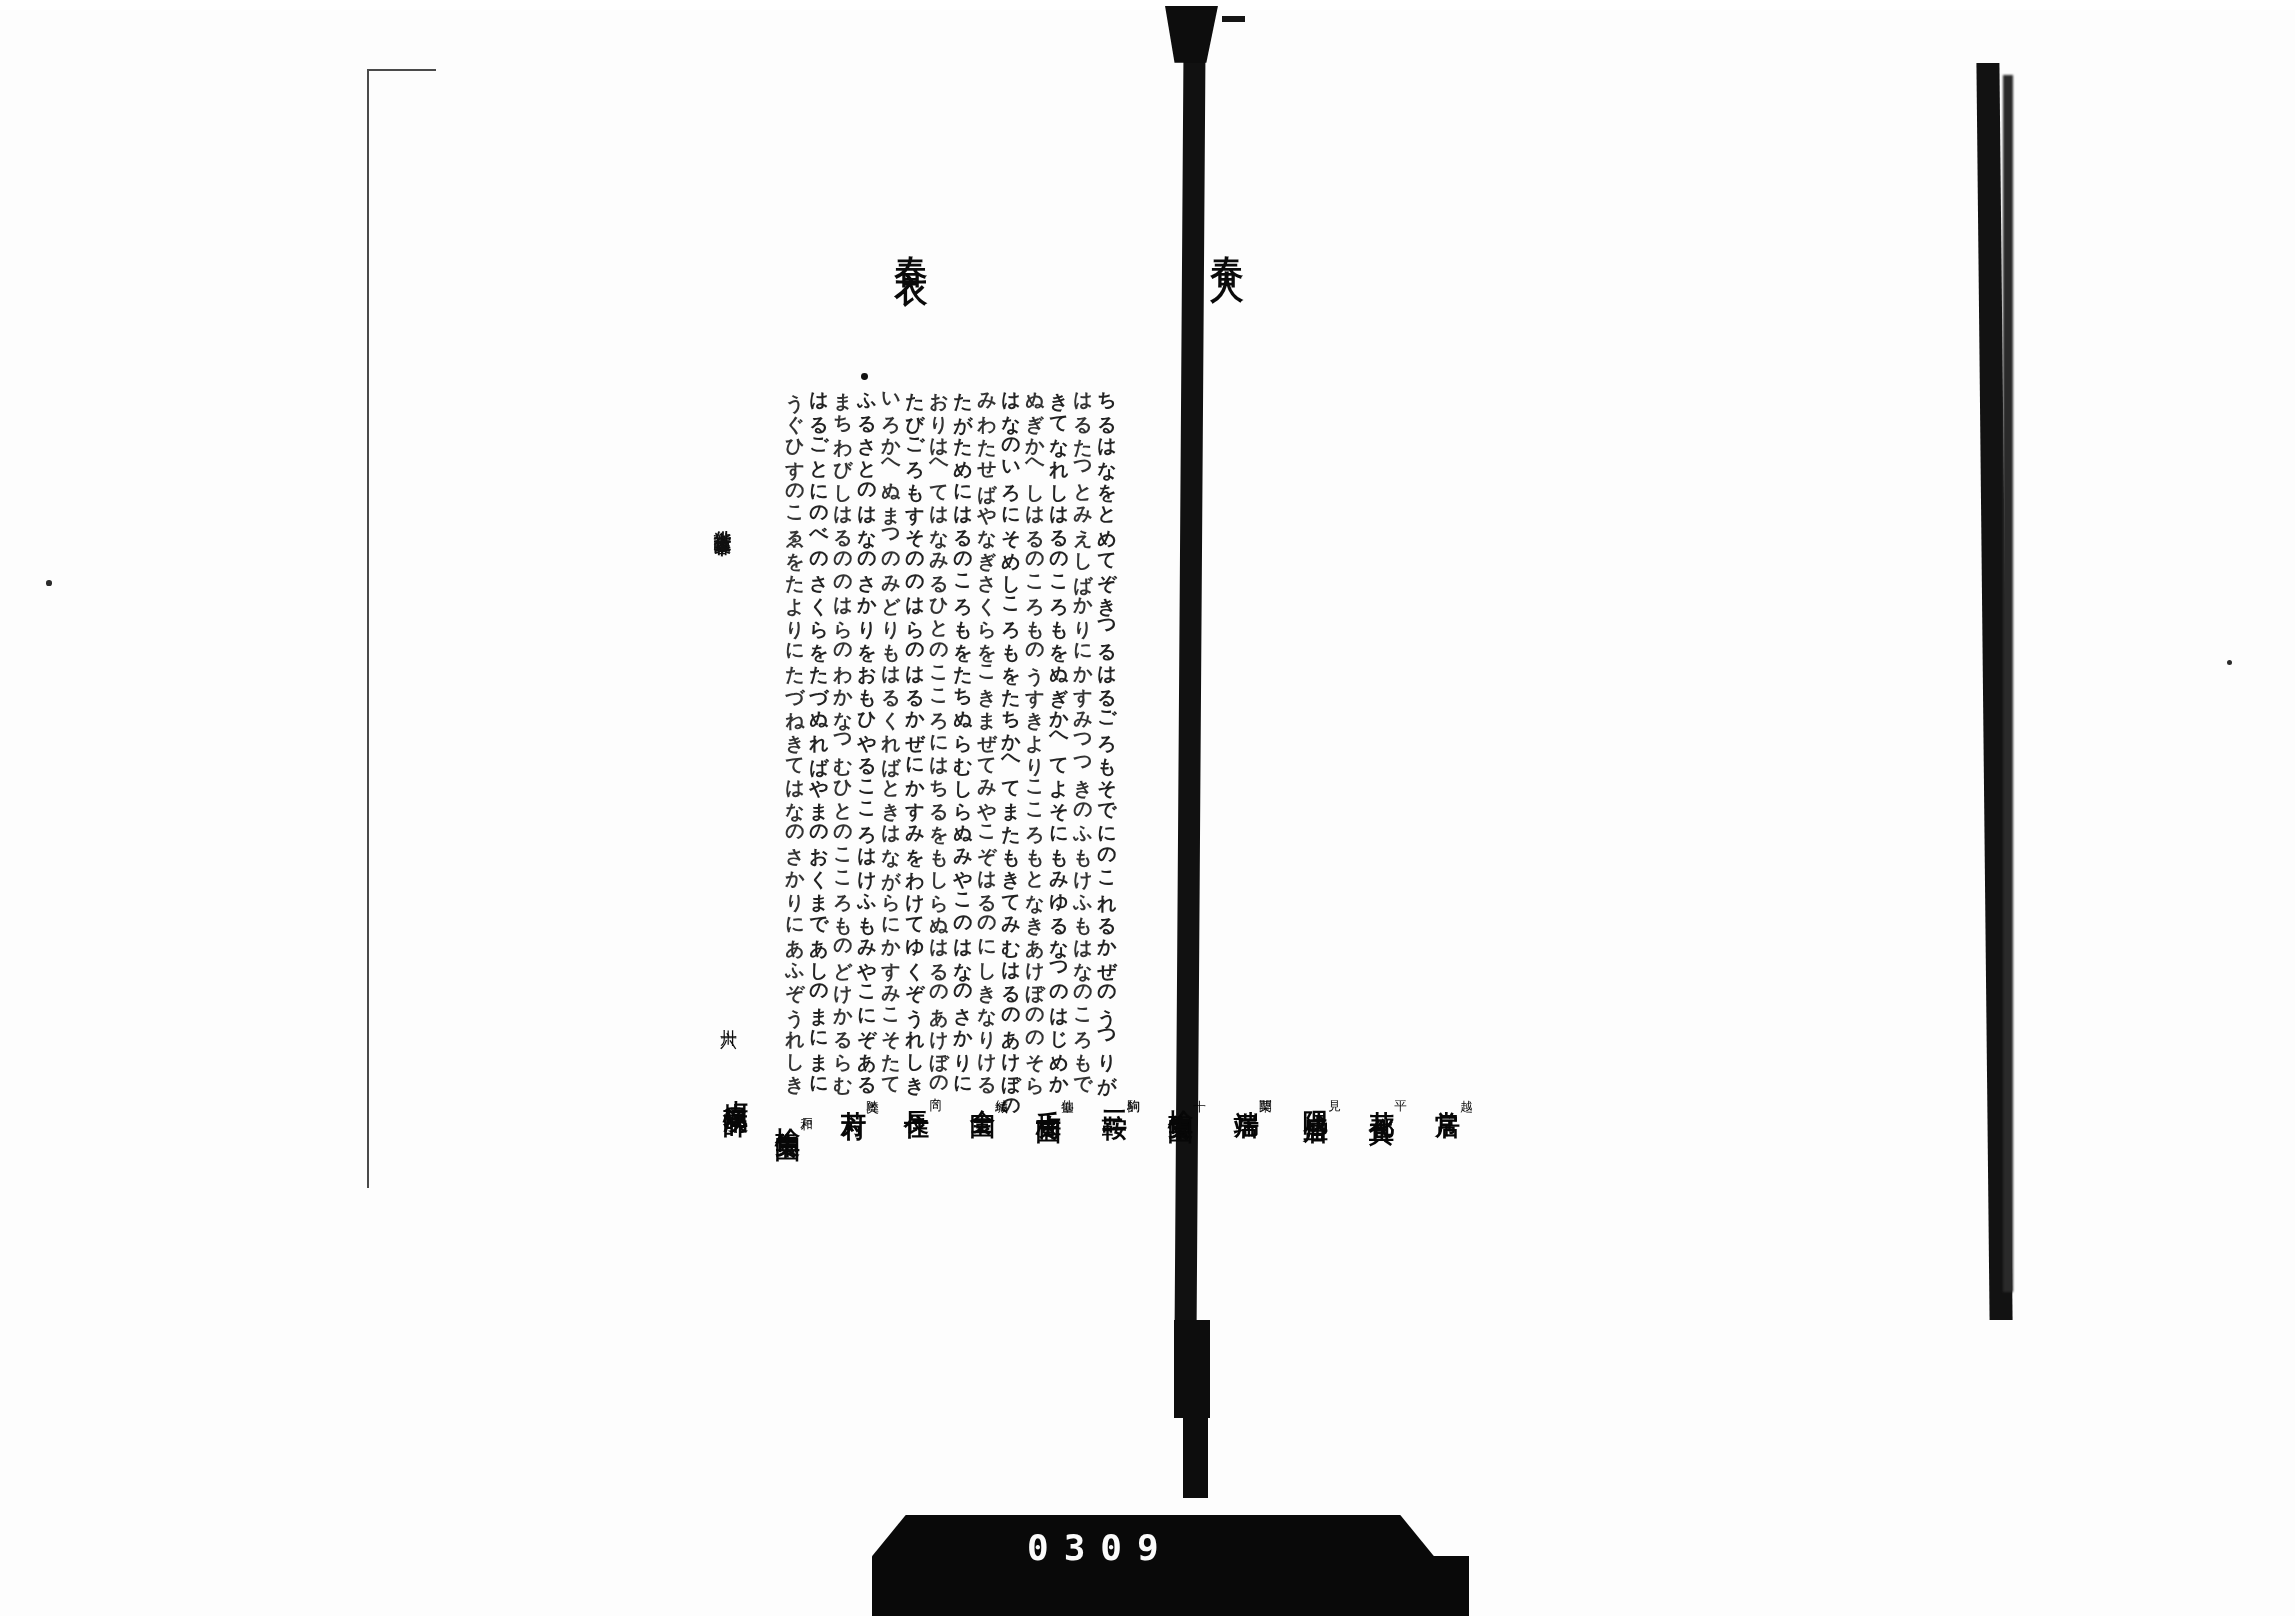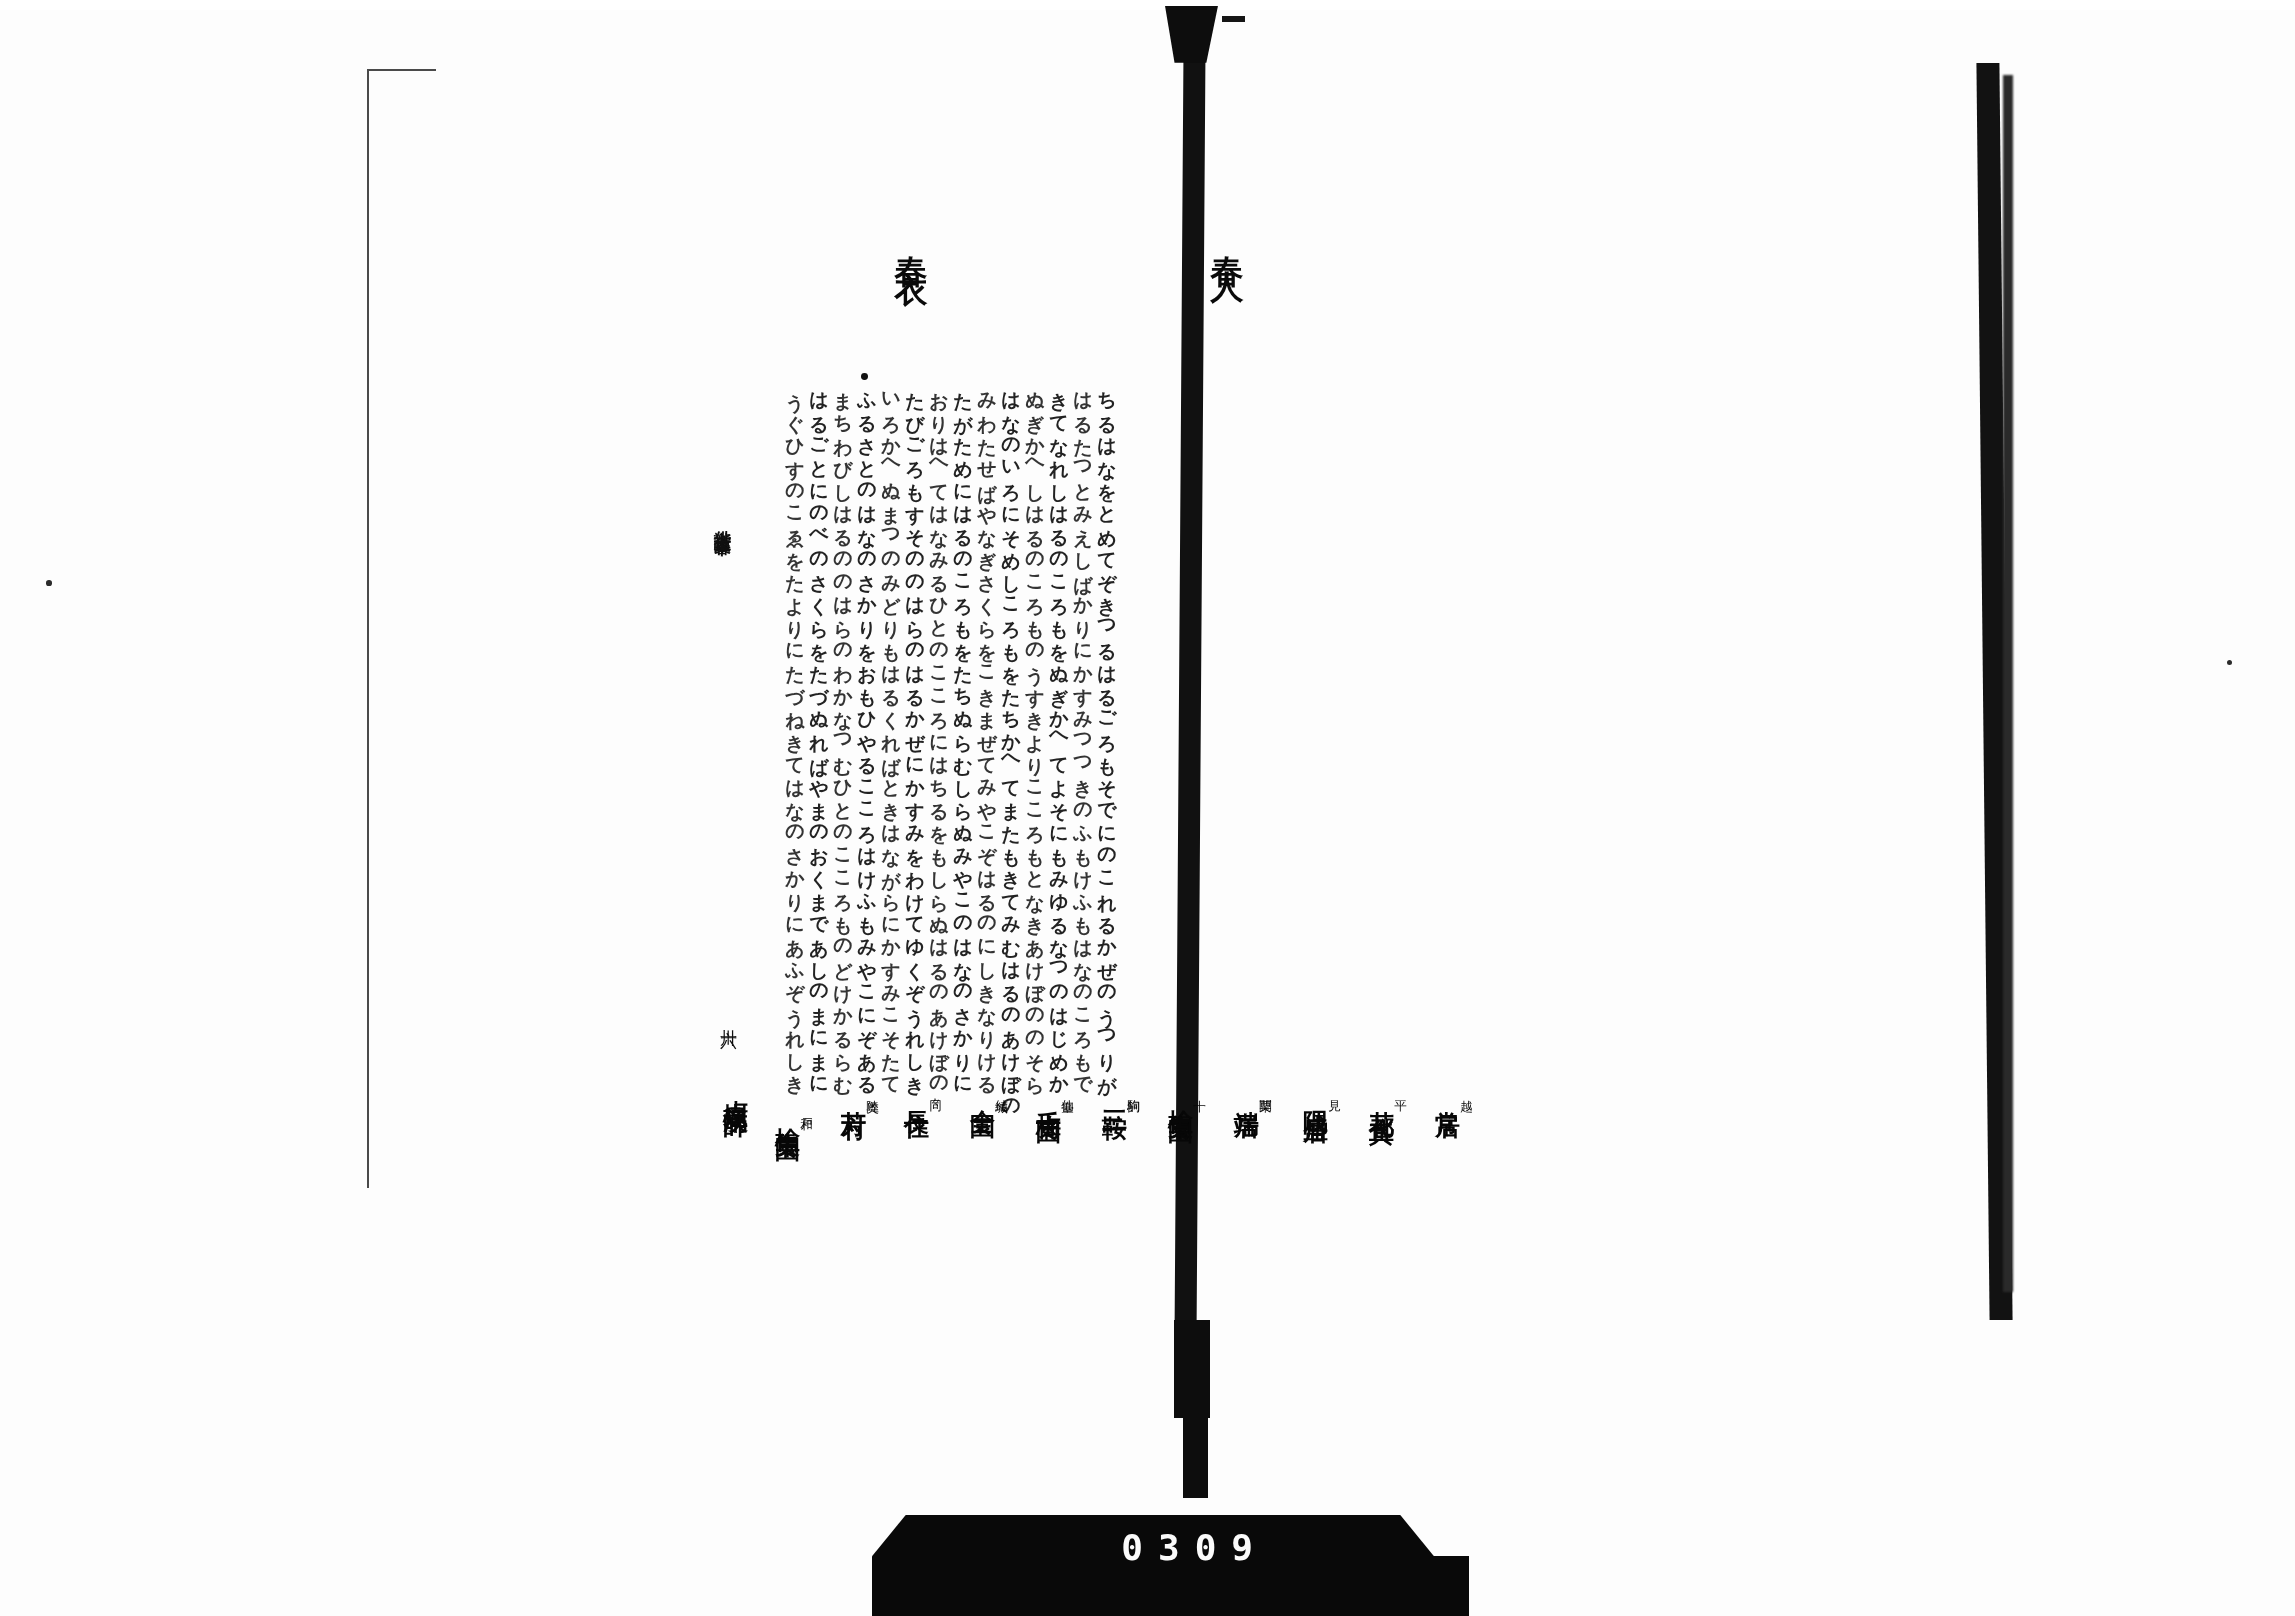--- a/index.html
+++ b/index.html
@@ -73,21 +73,21 @@
     position: absolute;
     left: 1429px; top: 1556px;
     width: 40px; height: 62px;
     background: #090909;
   }
   .counter {
     position: absolute;
     left: 1027px;
     top: 1527px;
     width: 241px;
-    text-align: right;
+    text-align: left;
     color: #fbfbfb;
     font-family: "DejaVu Sans Mono", monospace;
     font-size: 36px;
     letter-spacing: 15px;
     font-weight: bold;
   }
   .right-dark-edge {
     position: absolute;
     left: 1983px; top: 63px;
     width: 23px; height: 1257px;

